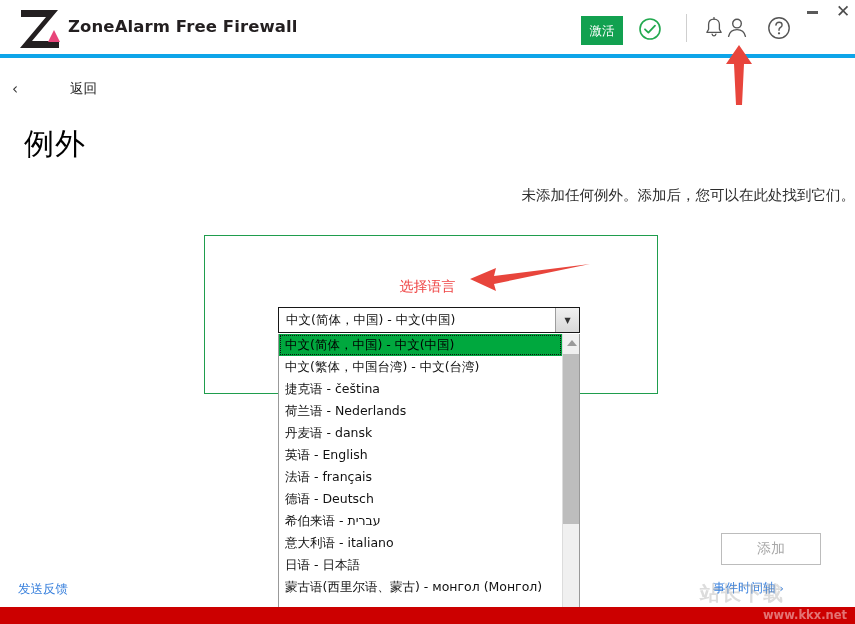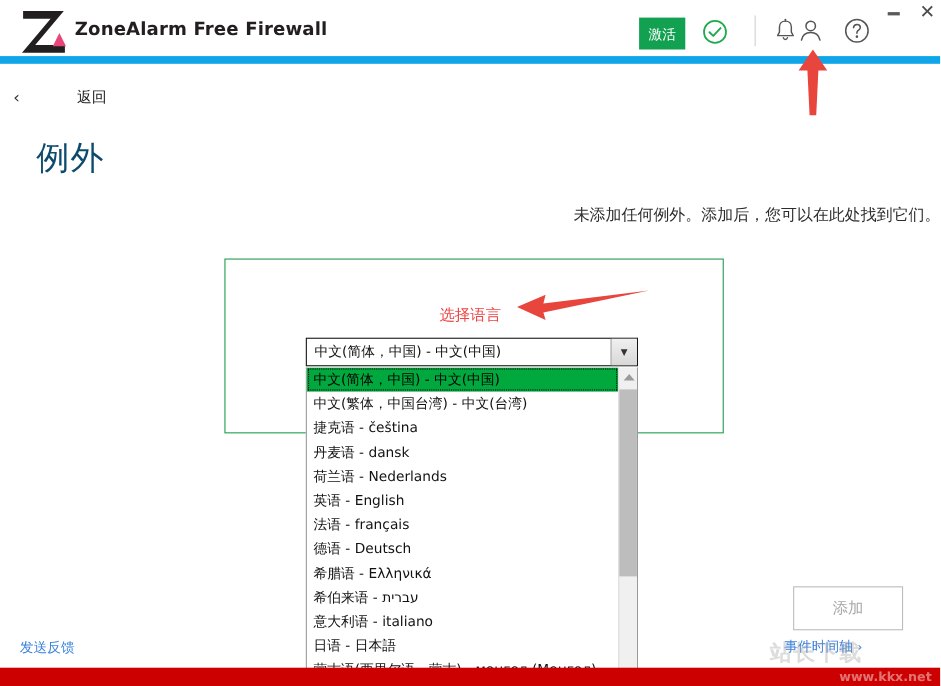--- a/index.html
+++ b/index.html
@@ -14,21 +14,21 @@
     position: relative;
     width: 855px; height: 624px;
     background: #ffffff;
     overflow: hidden;
   }
 
   
   #titlebar {
     position: absolute; left: 0; top: 0; width: 855px; height: 58px;
     background: #ffffff;
-    border-bottom: 7px solid #0ea5e9;
+    border-bottom: 4px solid #0ea5e9;
     padding-left: 40px;
   }
   #logo-wrap {
     position: absolute; left: 18px; top: 8px;
     width: 44px; height: 42px;
   }
   #brand-title {
     position: absolute; left: 68px; top: 17px;
     font-size: 16.5px; font-weight: bold; color: #231f20;
     letter-spacing: 0.1px;
@@ -85,22 +85,22 @@
     position: absolute; left: 12px; top: 76px;
     height: 26px;
     display: flex; align-items: center; gap: 8px;
     cursor: pointer;
   }
   #back-chevron { color: #333; font-size: 15px; line-height: 1; }
   #back-label { color: #1b1b1b; font-size: 13.5px; margin-left: 44px; }
 
   
   #page-title {
-    position: absolute; left: 33px; top: 124px;
-    font-size: 30px; color: #0c4a6e; font-weight: normal;
+    position: absolute; left: 24px; top: 124px;
+    font-size: 30px; color: #000000; font-weight: normal;
     letter-spacing: 1px;
   }
 
   
   #empty-message {
     position: absolute; left: 0; top: 186px; width: 855px;
     text-align: right; font-size: 14.5px; color: #2c2c2c;
   }
 
   
@@ -205,21 +205,21 @@
   #scroll-thumb {
     position: absolute; left: 0; top: 20px;
     width: 17px; height: 170px;
     background: #bdbdbd;
     cursor: pointer;
   }
 
   
   #add-button {
     position: absolute; left: 721px; top: 533px;
-    width: 100px; height: 40px;
+    width: 100px; height: 32px;
     border: 1px solid #bcbcbc;
     background: #ffffff;
     color: #a8a8a8;
     font-size: 14px;
     font-family: Liberation Mono, monospace;
     cursor: default;
   }
   #feedback-link {
     position: absolute; left: 18px; top: 581px;
     font-size: 12.5px; color: #3b82dd;
@@ -340,26 +340,25 @@
   <div id="language-combo">
     <div id="language-combo-value">中文(简体，中国) - 中文(中国)</div>
     <div id="language-combo-arrow">▼</div>
   </div>
 
   <div id="language-dropdown">
     <ul id="dropdown-options">
         <li class="dropdown-option selected" style="background: rgb(0, 168, 62);">中文(简体，中国) - 中文(中国)</li>
         <li class="dropdown-option">中文(繁体，中国台湾) - 中文(台湾)</li>
         <li class="dropdown-option">捷克语 - čeština</li>
+        <li class="dropdown-option">荷兰语 - Nederlands</li>
         <li class="dropdown-option">丹麦语 - dansk</li>
-        <li class="dropdown-option">荷兰语 - Nederlands</li>
         <li class="dropdown-option">英语 - English</li>
         <li class="dropdown-option">法语 - français</li>
         <li class="dropdown-option">德语 - Deutsch</li>
-        <li class="dropdown-option">希腊语 - Ελληνικά</li>
         <li class="dropdown-option">希伯来语 - עברית</li>
         <li class="dropdown-option">意大利语 - italiano</li>
         <li class="dropdown-option">日语 - 日本語</li>
         <li class="dropdown-option">蒙古语(西里尔语、蒙古) - монгол (Монгол)</li>
       </ul>
     <div id="dropdown-scrollbar">
       <div id="scroll-up-button">
           <span class="tri"></span>
         </div>
       <div id="scroll-thumb"></div>

